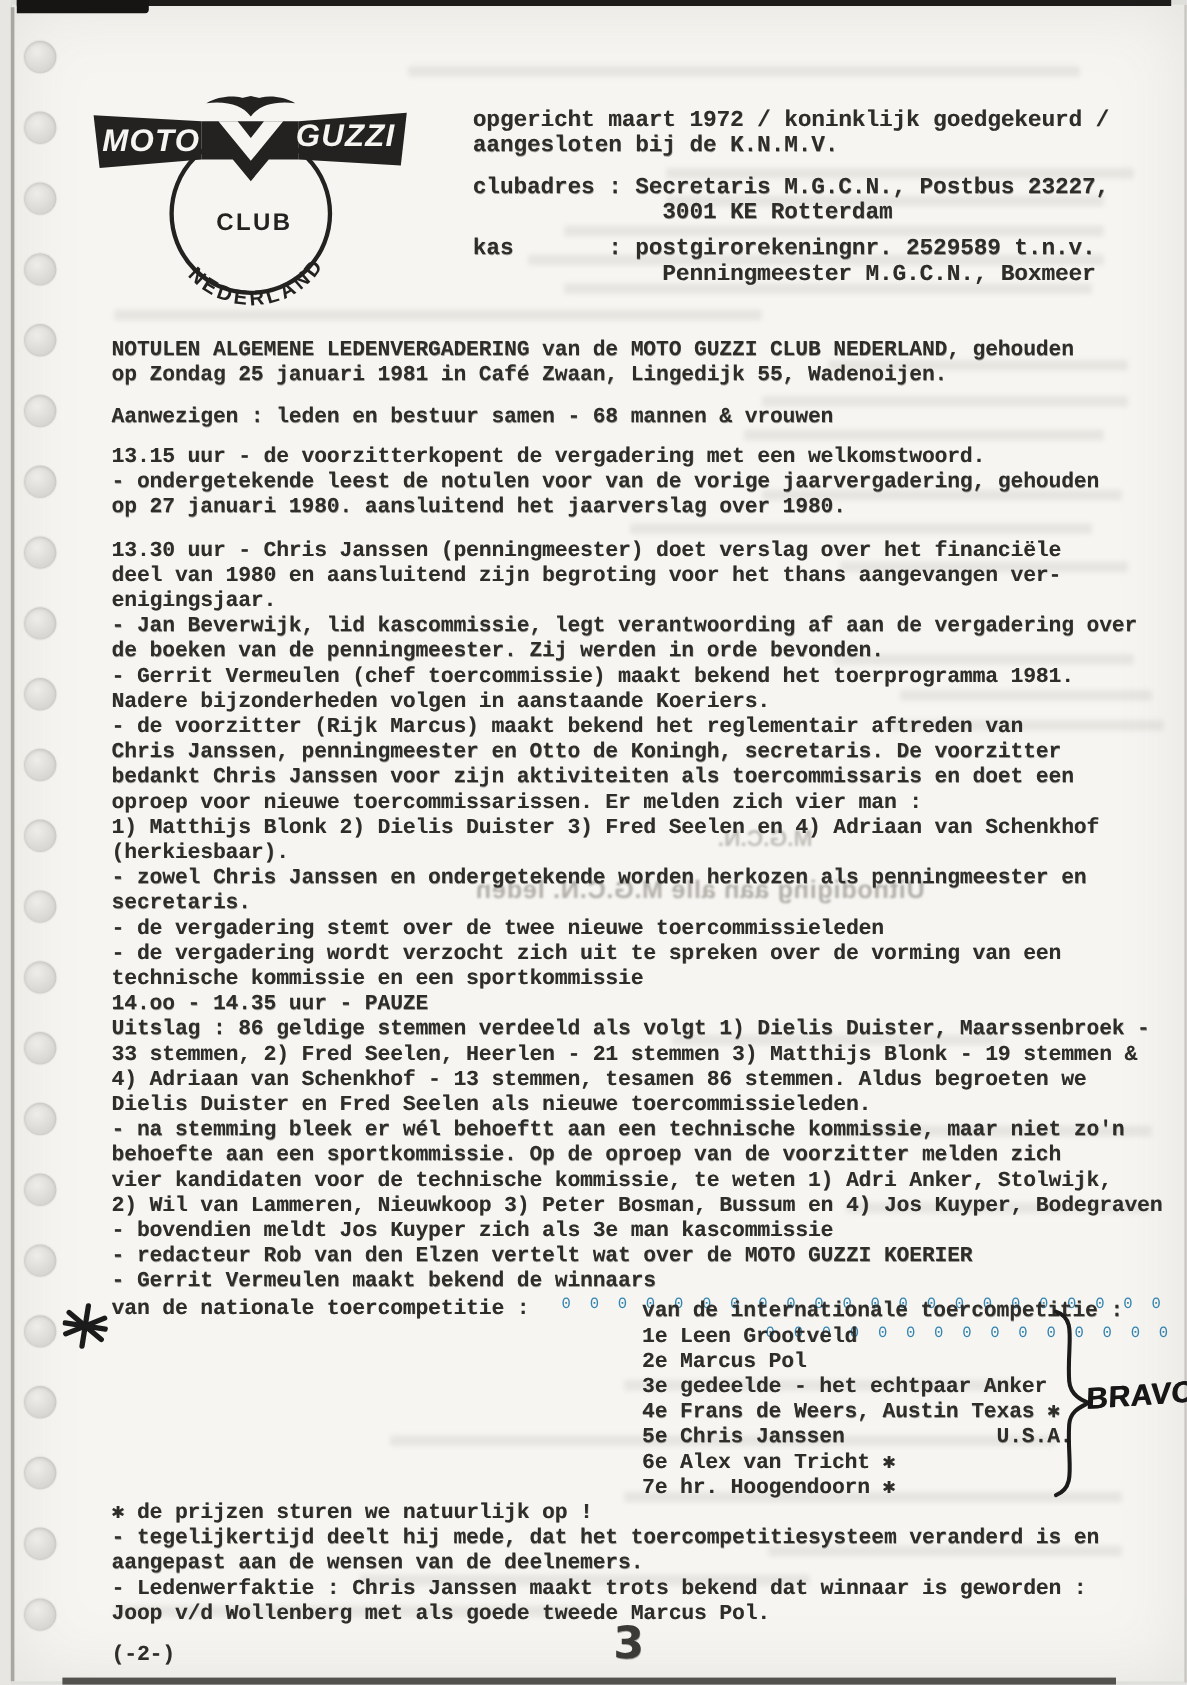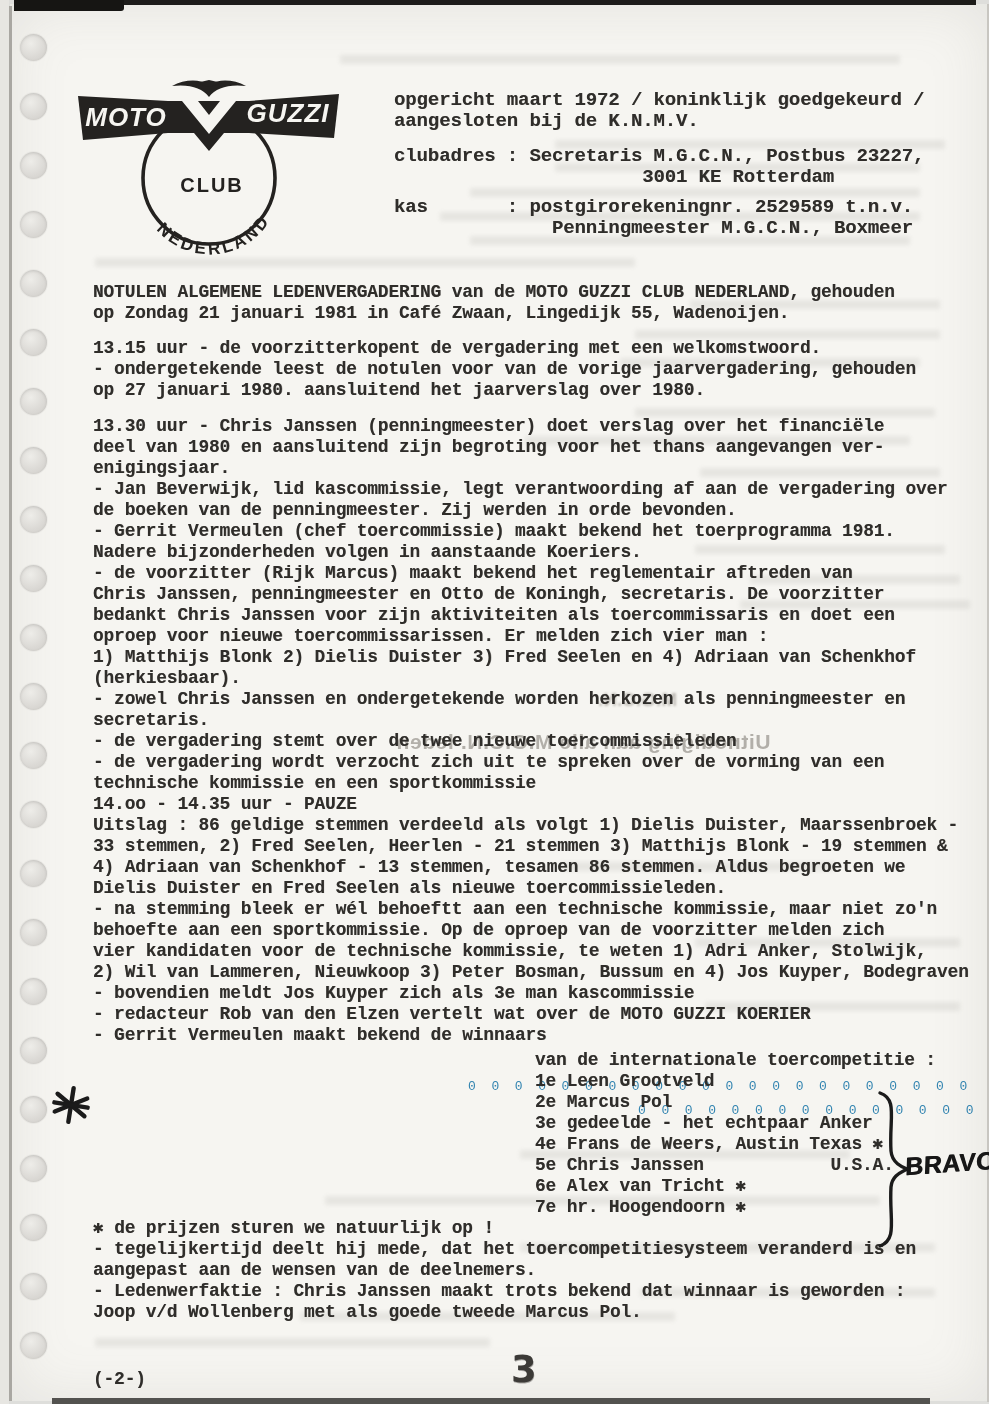--- a/index.html
+++ b/index.html
@@ -27,21 +27,21 @@
 
   
   .tw{
     font-family:"Liberation Mono","DejaVu Sans Mono",monospace;
     font-weight:700;font-size:17.8px;line-height:21px;letter-spacing:-.12px;
     color:#2f2d2a;margin:0;white-space:pre;
     text-shadow:.3px .3px .35px rgba(47,45,42,.45);
   }
   .hdr{position:absolute;left:374px;top:90px;}
   .hdr .tw{font-size:19px;margin-left:20px;}
-  .mb14{margin-bottom:14px;} .mb12{margin-bottom:12px;} .mb10{margin-bottom:9px;text-align:center;} .mb15{margin-bottom:15px;}
+  .mb14{margin-bottom:14px;} .mb12{margin-bottom:12px;} .mb10{margin-bottom:9px;} .mb15{margin-bottom:15px;}
 
   .doc{position:absolute;left:93px;top:282px;}
   .winners{position:relative;height:170px;margin-top:2px;}
   .col-nat{position:absolute;left:0;top:0;}
   .col-int{position:absolute;left:404px;top:2px;margin-left:38px;}
 
   .footer-left{position:absolute;left:93px;top:1369px;}
   .page-num{position:absolute;left:511px;top:1351px;
     font:700 37px/1 "DejaVu Sans",sans-serif;color:#3c3a37;
     text-shadow:.5px .5px .5px rgba(60,58,55,.4);}
@@ -161,21 +161,22 @@
   <pre class="tw mb14">opgericht maart 1972 / koninklijk goedgekeurd /
 aangesloten bij de K.N.M.V.</pre>
   <pre class="tw mb10">clubadres : Secretaris M.G.C.N., Postbus 23227,
               3001 KE Rotterdam</pre>
   <pre class="tw">kas       : postgirorekeningnr. 2529589 t.n.v.
               Penningmeester M.G.C.N., Boxmeer</pre>
 </div>
 
 <div class="doc">
   <pre class="tw mb14">NOTULEN ALGEMENE LEDENVERGADERING van de MOTO GUZZI CLUB NEDERLAND, gehouden
-op Zondag 21 januari 1981 in Café Zwaan, Lingedijk 55, Wadenoijen.</pre>
+op Zondag 25 januari 1981 in Café Zwaan, Lingedijk 55, Wadenoijen.</pre>
+  <pre class="tw mb12">Aanwezigen : leden en bestuur samen - 68 mannen &amp; vrouwen</pre>
   <pre class="tw mb15">13.15 uur - de voorzitterkopent de vergadering met een welkomstwoord.
 - ondergetekende leest de notulen voor van de vorige jaarvergadering, gehouden
 op 27 januari 1980. aansluitend het jaarverslag over 1980.</pre>
   <pre class="tw">13.30 uur - Chris Janssen (penningmeester) doet verslag over het financiële
 deel van 1980 en aansluitend zijn begroting voor het thans aangevangen ver-
 enigingsjaar.
 - Jan Beverwijk, lid kascommissie, legt verantwoording af aan de vergadering over
 de boeken van de penningmeester. Zij werden in orde bevonden.
 - Gerrit Vermeulen (chef toercommissie) maakt bekend het toerprogramma 1981.
 Nadere bijzonderheden volgen in aanstaande Koeriers.
@@ -198,20 +199,21 @@
 - na stemming bleek er wél behoeftt aan een technische kommissie, maar niet zo'n
 behoefte aan een sportkommissie. Op de oproep van de voorzitter melden zich
 vier kandidaten voor de technische kommissie, te weten 1) Adri Anker, Stolwijk,
 2) Wil van Lammeren, Nieuwkoop 3) Peter Bosman, Bussum en 4) Jos Kuyper, Bodegraven
 - bovendien meldt Jos Kuyper zich als 3e man kascommissie
 - redacteur Rob van den Elzen vertelt wat over de MOTO GUZZI KOERIER
 - Gerrit Vermeulen maakt bekend de winnaars</pre>
 
   <div class="winners">
     <div class="col-nat">
+      <pre class="tw">van de nationale toercompetitie :</pre>
     </div>
     <div class="col-int">
       <pre class="tw">van de internationale toercompetitie :</pre>
       <pre class="tw">1e Leen Grootveld
 2e Marcus Pol
 3e gedeelde - het echtpaar Anker
 4e Frans de Weers, Austin Texas ✱
 5e Chris Janssen            U.S.A.
 6e Alex van Tricht ✱
 7e hr. Hoogendoorn ✱</pre>

